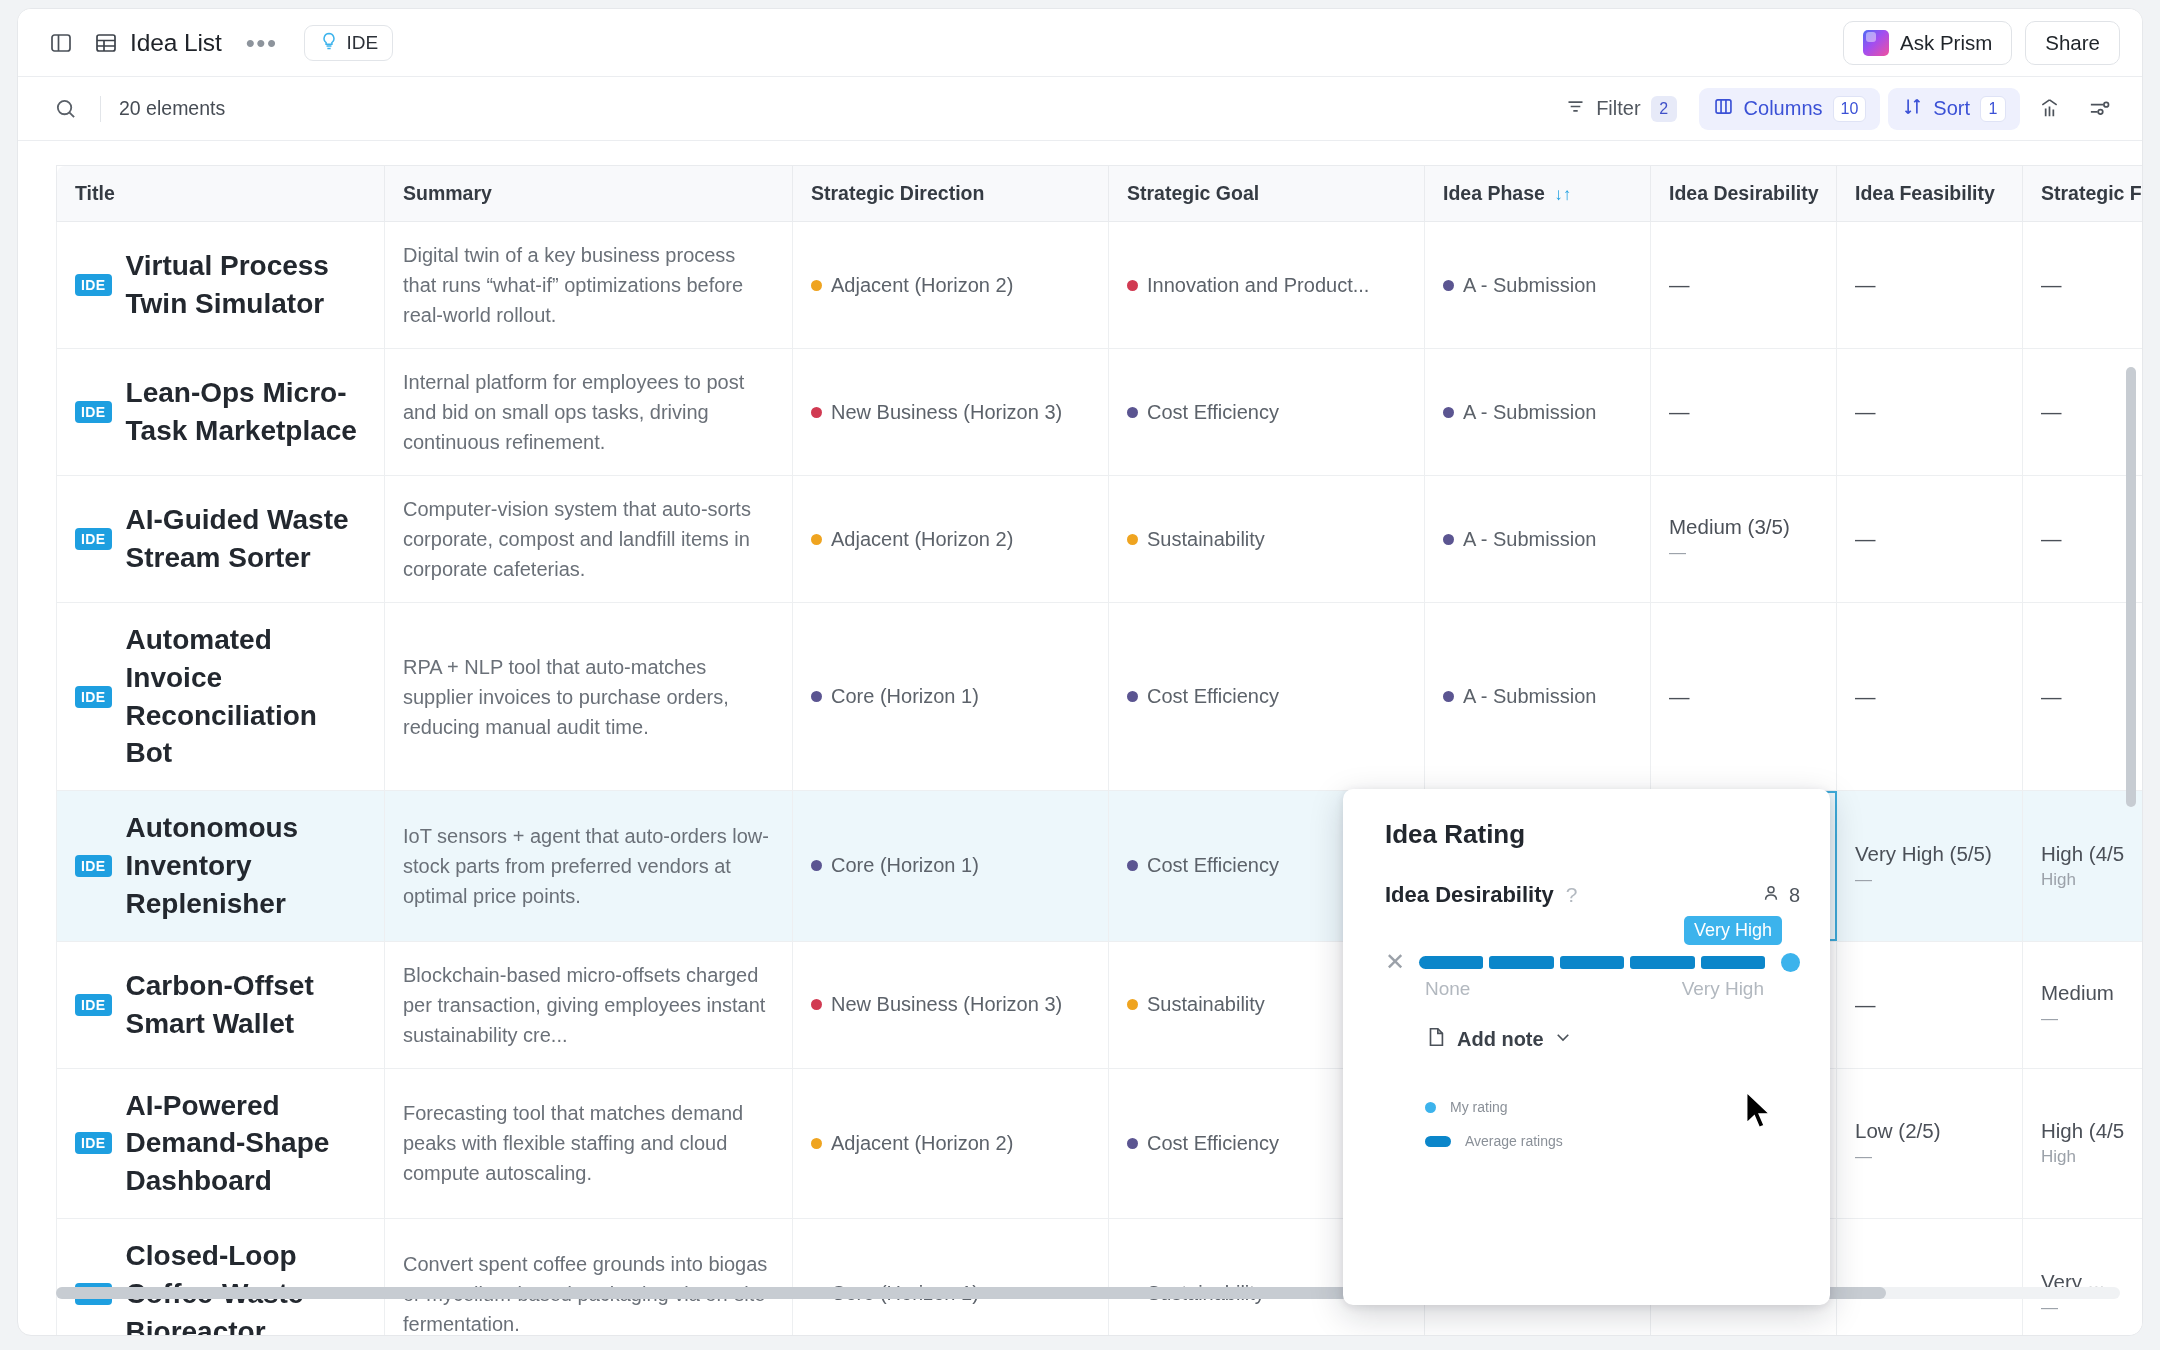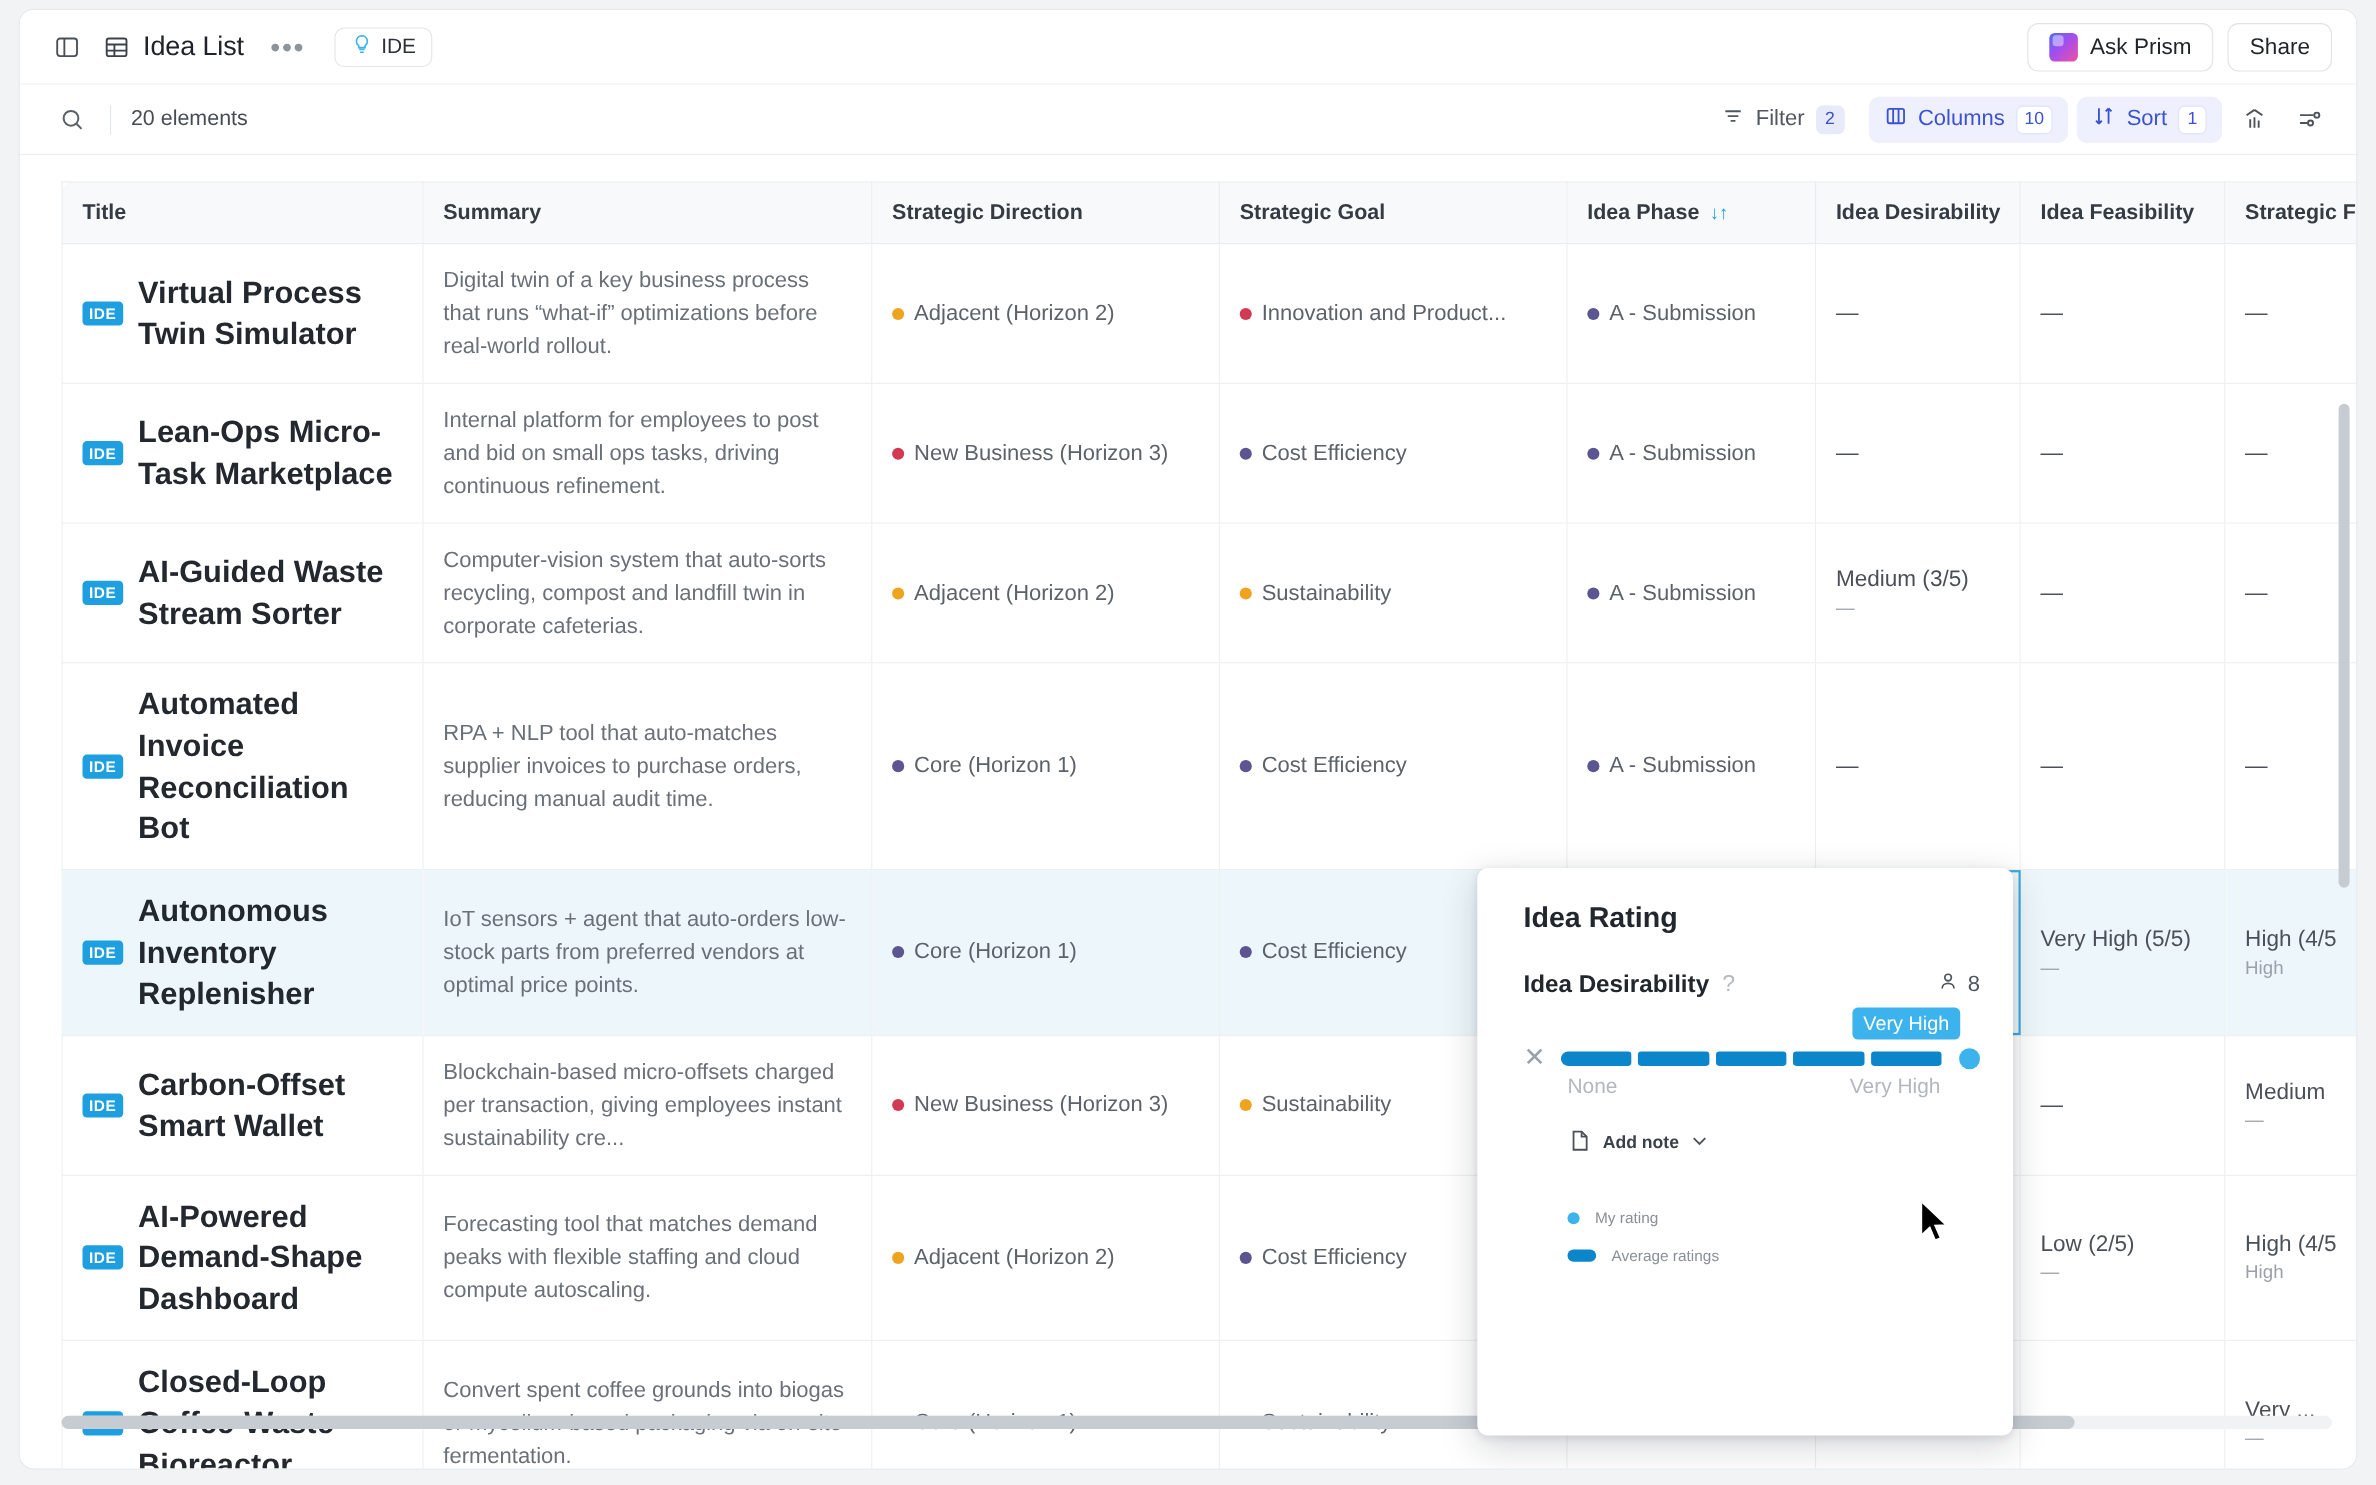--- a/index.html
+++ b/index.html
@@ -210,21 +210,21 @@
   .seg:first-child { border-radius: 7px 3px 3px 7px; }
   .thumb {
     width: 19px; height: 19px; border-radius: 50%;
     background: #3cb3ec; flex: 0 0 auto; margin-left: 2px; cursor: grab;
   }
   .scale-row { display:flex; justify-content:space-between; margin: 4px 0 0 40px; padding-right: 36px; }
   .scale-lbl { color:#b2b8bf; font-size:19px; }
   .addnote {
     display:flex; align-items:center; gap:10px;
     margin-top: 26px; margin-left: 40px;
-    color:#3b4149; font-size:16px; font-weight:bold; cursor:pointer;
+    color:#3b4149; font-size:20px; font-weight:bold; cursor:pointer;
   }
   .legend { margin-top: 46px; margin-left: 40px; }
   .legend-item { display:flex; align-items:center; gap:14px; margin-bottom: 18px; color:#8a9098; font-size:14px;}
   .lg-dot { width:11px;height:11px;border-radius:50%;background:#3cb3ec;}
   .lg-bar { width:26px;height:11px;border-radius:6px;background:#0b86ca;}
 
   .cursor { position:absolute; left: 1726px; top: 1082px; z-index: 40; }
 </style>
 </head>
 <body>
@@ -453,21 +453,21 @@
      </td>
           </tr>
           <tr>
             <td>
        <div class="title-cell">
          <span class="ide-tag">IDE</span>
          <span class="title-text">AI-Guided Waste Stream Sorter</span>
        </div>
             </td>
      <td>
-       <div class="summary">Computer-vision system that auto-sorts recycling, compost and landfill twin in corporate cafeterias.</div>
+       <div class="summary">Computer-vision system that auto-sorts corporate, compost and landfill items in corporate cafeterias.</div>
             </td>
      <td>
               <div class="pill">
          <span class="dot" style="background:#efa420"></span>
          <span>Adjacent (Horizon 2)</span>
               </div>
             </td>
      <td>
               <div class="pill">
          <span class="dot" style="background:#efa420"></span>

